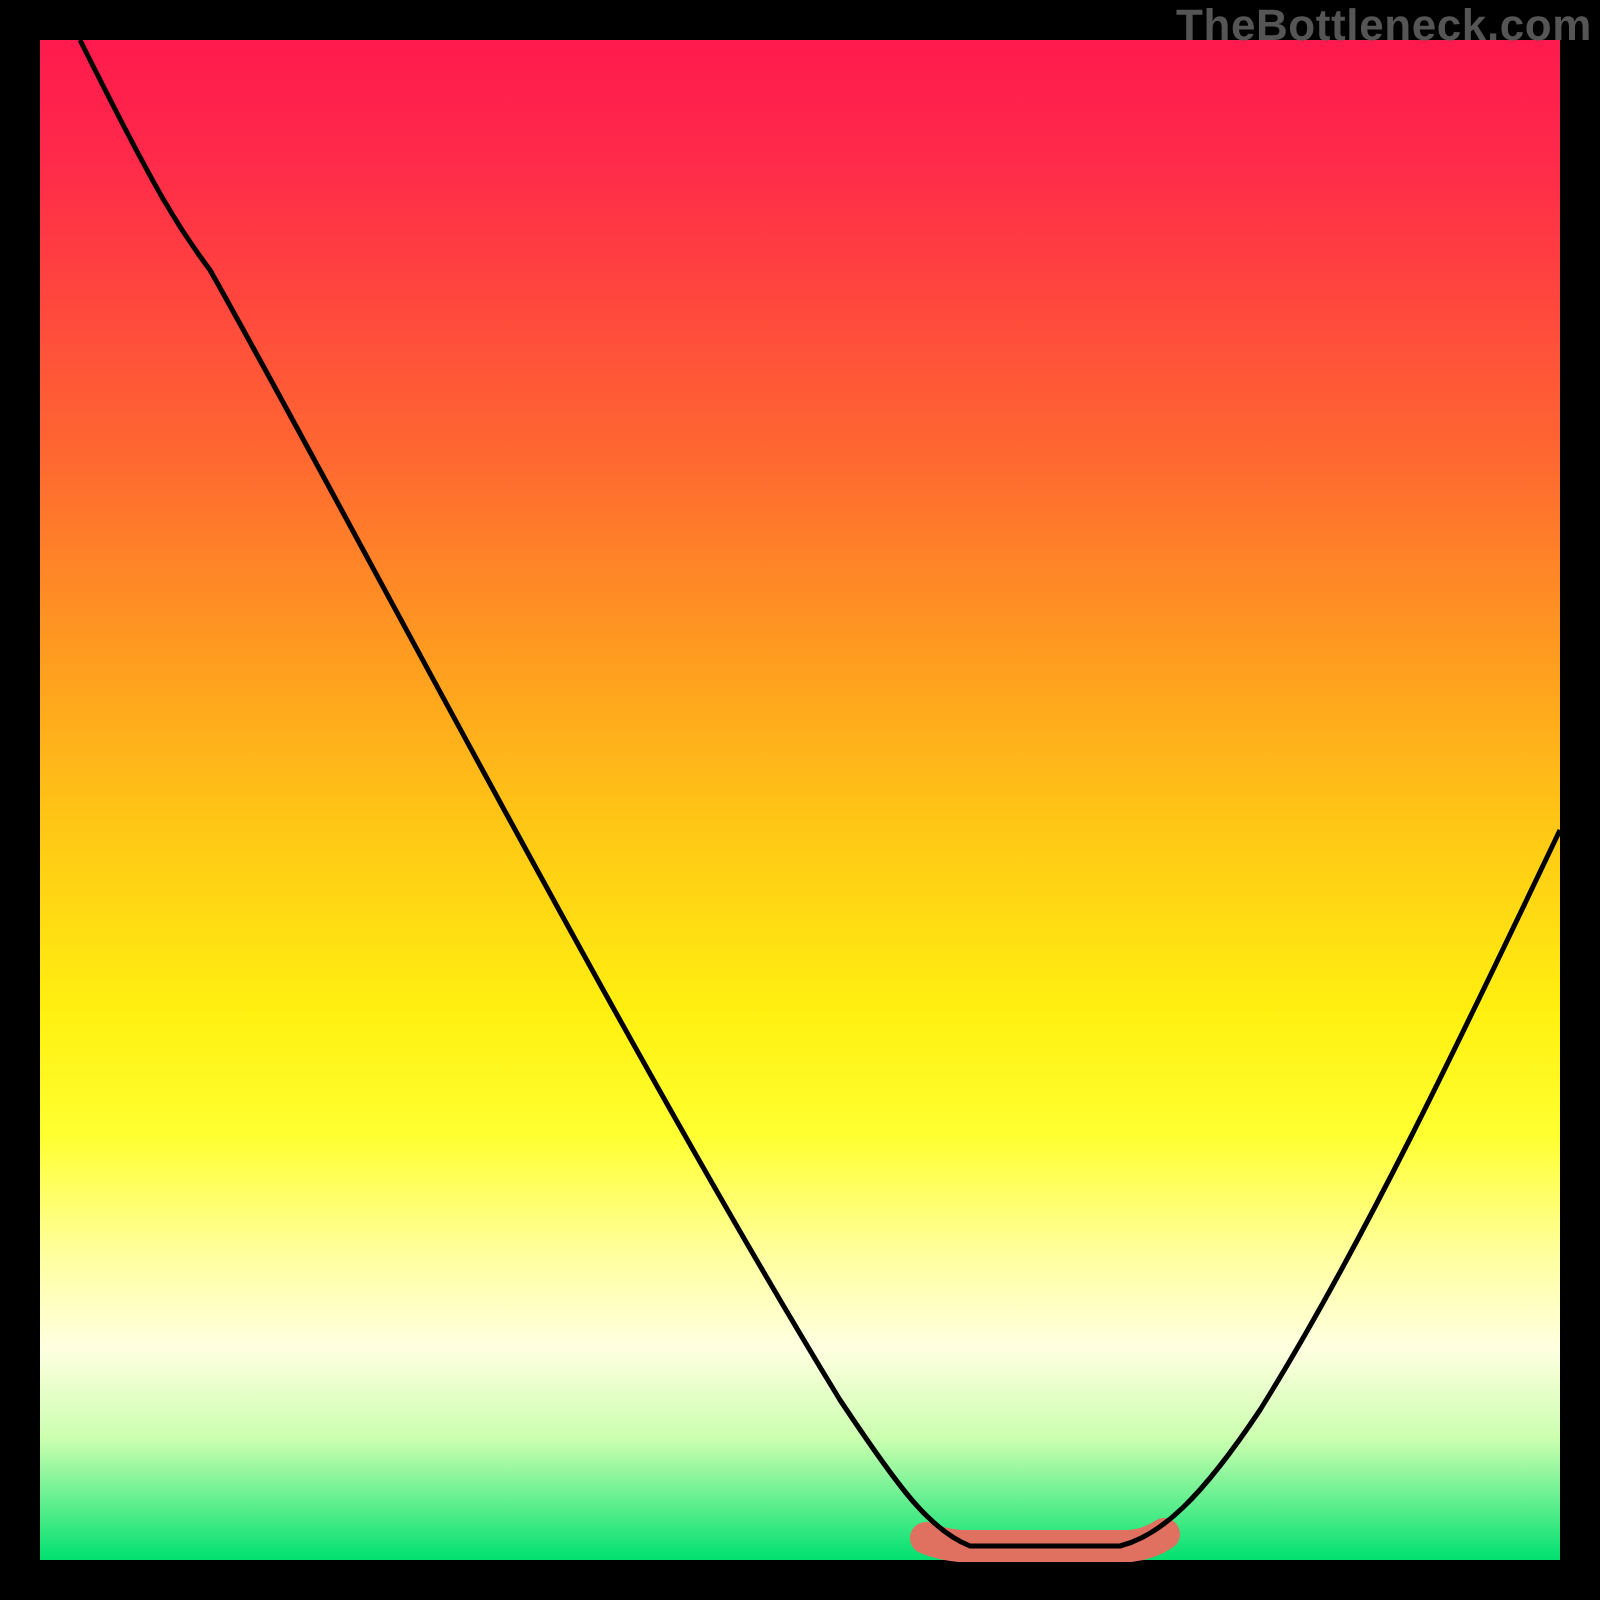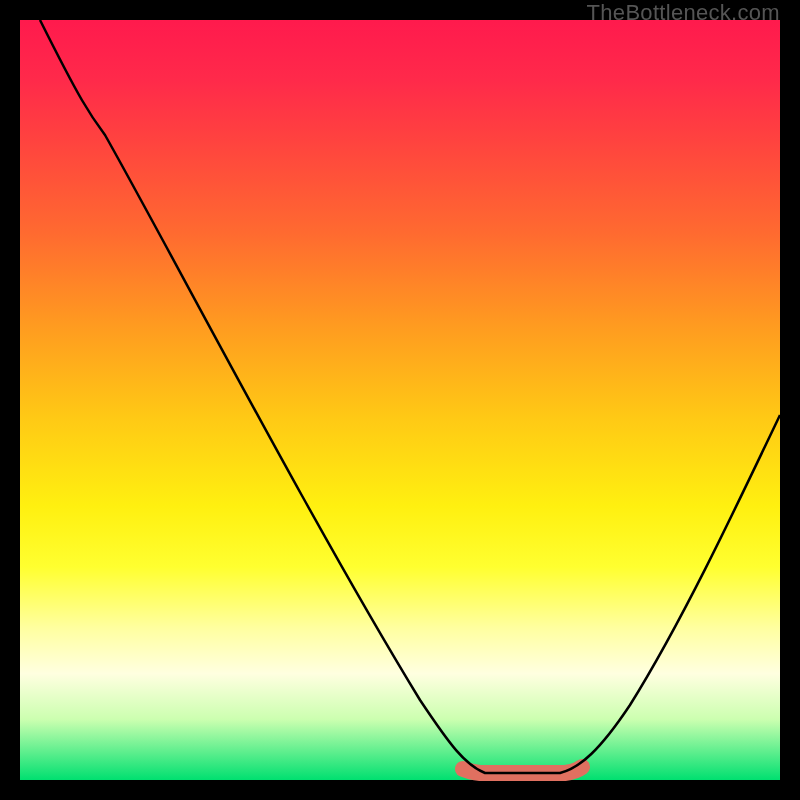--- a/index.html
+++ b/index.html
@@ -36,24 +36,24 @@
       #ffff30 72%,
       #ffffa0 80%,
       #ffffe0 86%,
       #ccffb0 92%,
       #00e070 100%
     );
   }
   .watermark {
     position: absolute;
     top: 0px;
-    right: 20px;
+    right: 4px;
     color: #555;
     font-size: 22px;
-    font-weight: 400;
+    font-weight: 700;
     letter-spacing: 0.3px;
     z-index: 20;
   }
   svg.curve {
     position: absolute;
     left: 0;
     top: 0;
     width: 760px;
     height: 760px;
     overflow: visible;

